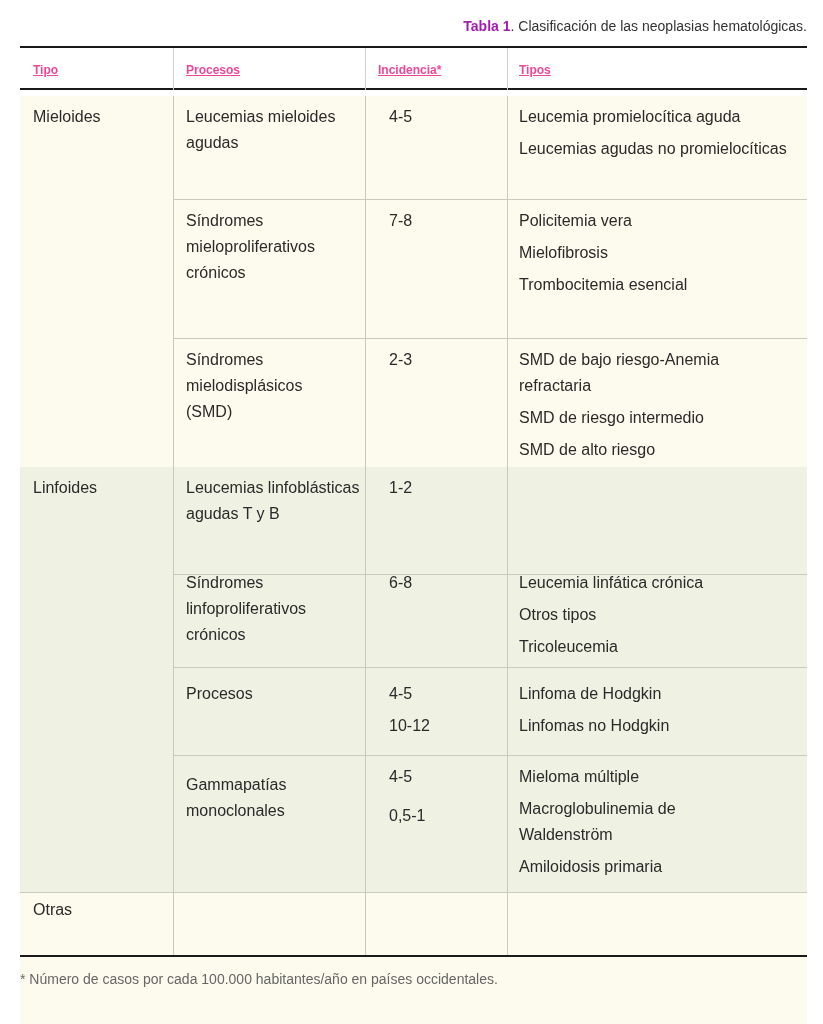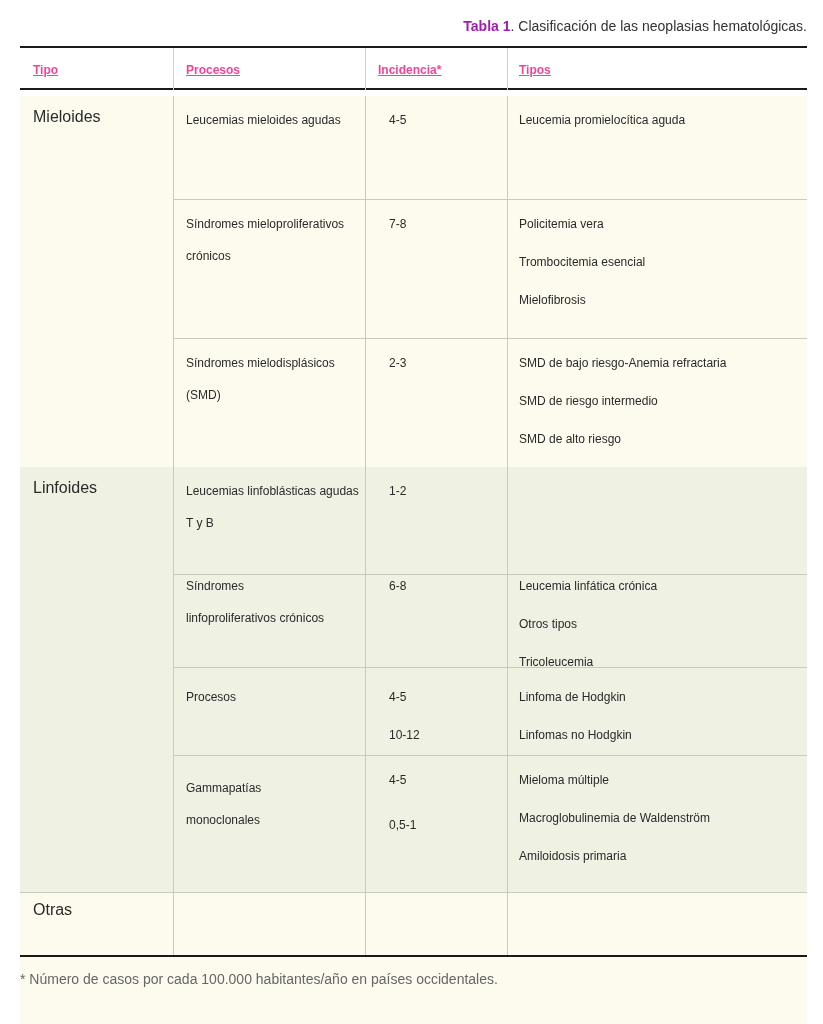--- a/index.html
+++ b/index.html
@@ -23,21 +23,21 @@
   .header .h {
     position: absolute; top: 15px; font-weight: bold; font-size: 12px; color: #ec4899; text-decoration: underline;
   }
   .vline-h { position: absolute; top: 0; height: 42px; width: 1px; background: #cfcfcf; }
   .section { position: absolute; left: 0; width: 787px; box-sizing: border-box; border-bottom: 1px solid #c9c9c0; }
   .cream { background: #fdfbed; }
   .green { background: #eff1e2; }
   .vline { position: absolute; top: 0; bottom: 0; width: 1px; background: #c9c9c0; }
   .row { position: absolute; left: 153px; width: 634px; border-bottom: 1px solid #c9c9c0; box-sizing: border-box; }
   .row.last { border-bottom: none; }
-  .cell { position: absolute; font-size: 12px; line-height: 32px; }
+  .cell { position: absolute; font-size: 16px; line-height: 26px; }
   .c2 { left: 13px; width: 175px; }
   .c3 { left: 216px; }
   .c4 { left: 346px; width: 275px; }
   .tipo { position: absolute; left: 13px; font-size: 16px; line-height: 26px; }
   .item { margin-bottom: 6px; }
   .bottomrule { position: absolute; left: 0; width: 787px; height: 2px; background: #1a1a1a; }
   .footer-bg { position: absolute; left: 0; width: 787px; background: #fdfbed; }
   .footnote { position: absolute; left: 0; font-size: 14px; color: #666; }
 </style>
 </head>
@@ -61,31 +61,32 @@
     <div class="vline" style="left:345px"></div>
     <div class="vline" style="left:487px"></div>
     <div class="tipo" style="top:8px">Mieloides</div>
     <div class="row" style="top:0;height:104px">
       <div class="cell c2" style="top:8px">Leucemias mieloides agudas</div>
       <div class="cell c3" style="top:8px">
           <div class="item">4-5</div>
         </div>
       <div class="cell c4" style="top:8px">
         <div class="item">Leucemia promielocítica aguda</div>
+        <div class="item">Leucemias agudas no promielocíticas</div>
       </div>
     </div>
     <div class="row" style="top:104px;height:139px">
       <div class="cell c2" style="top:8px">Síndromes mieloproliferativos crónicos</div>
       <div class="cell c3" style="top:8px">
           <div class="item">7-8</div>
         </div>
       <div class="cell c4" style="top:8px">
         <div class="item">Policitemia vera</div>
+        <div class="item">Mielofibrosis</div>
         <div class="item">Trombocitemia esencial</div>
-        <div class="item">Mielofibrosis</div>
       </div>
     </div>
     <div class="row last" style="top:243px;height:134px">
       <div class="cell c2" style="top:8px;width:150px">Síndromes mielodisplásicos (SMD)</div>
       <div class="cell c3" style="top:8px">
           <div class="item">2-3</div>
         </div>
       <div class="cell c4" style="top:8px">
         <div class="item">SMD de bajo riesgo-Anemia refractaria</div>
         <div class="item">SMD de riesgo intermedio</div>

